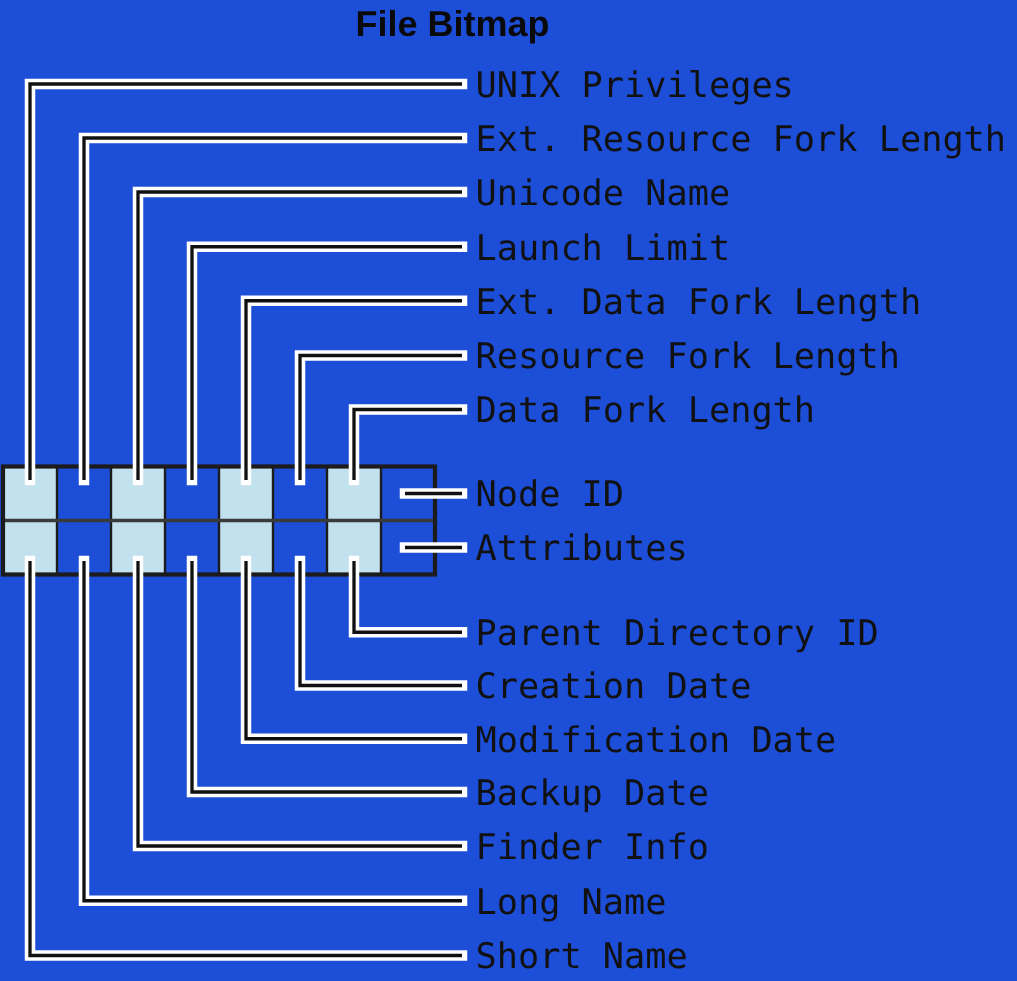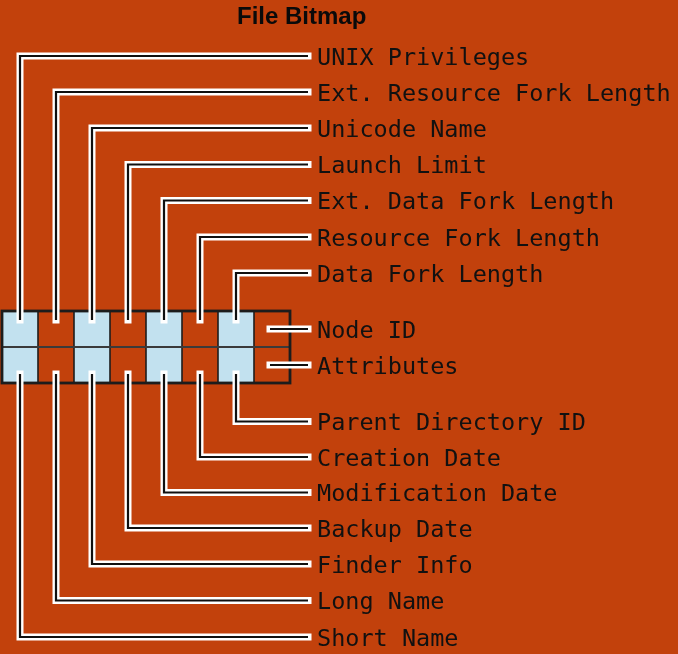--- a/index.html
+++ b/index.html
@@ -1,20 +1,20 @@
 <!DOCTYPE html>
 <html><head>
 <meta charset="utf-8">
 <style>
   html, body { margin: 0; padding: 0; background: #fff; }
   #canvas {
     position: relative;
     width: 678px;
     height: 654px;
-    background: #c2410c;
+    background: #1d4ed8;
     overflow: hidden;
   }
   svg { display: block; }
   .mono-label {
     font-family: "DejaVu Sans Mono", "Liberation Mono", monospace;
     font-size: 23.5px;
     fill: #111111;
   }
   .title-label {
     font-family: "Liberation Sans", "DejaVu Sans", sans-serif;

